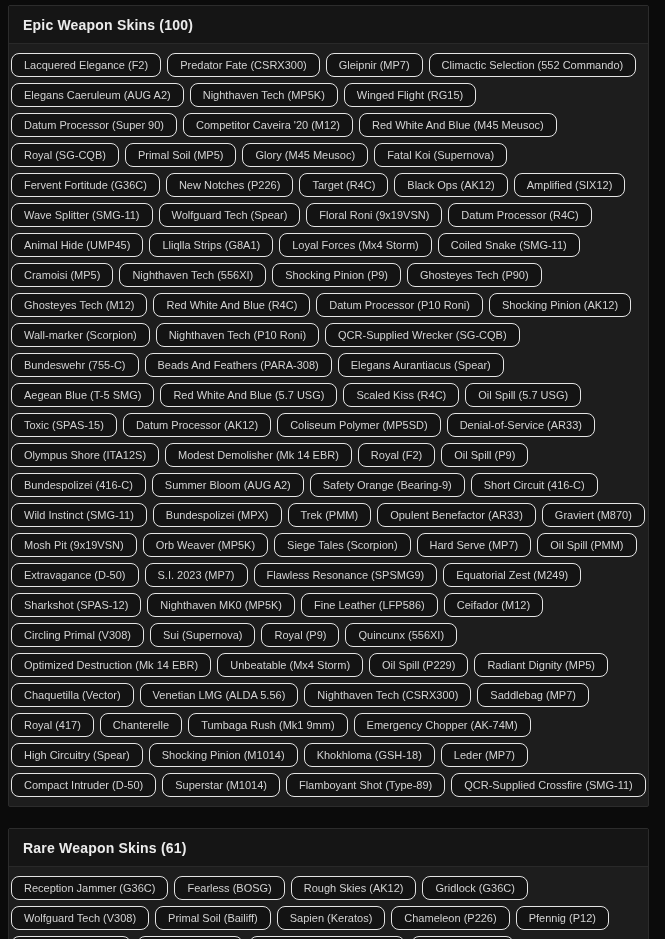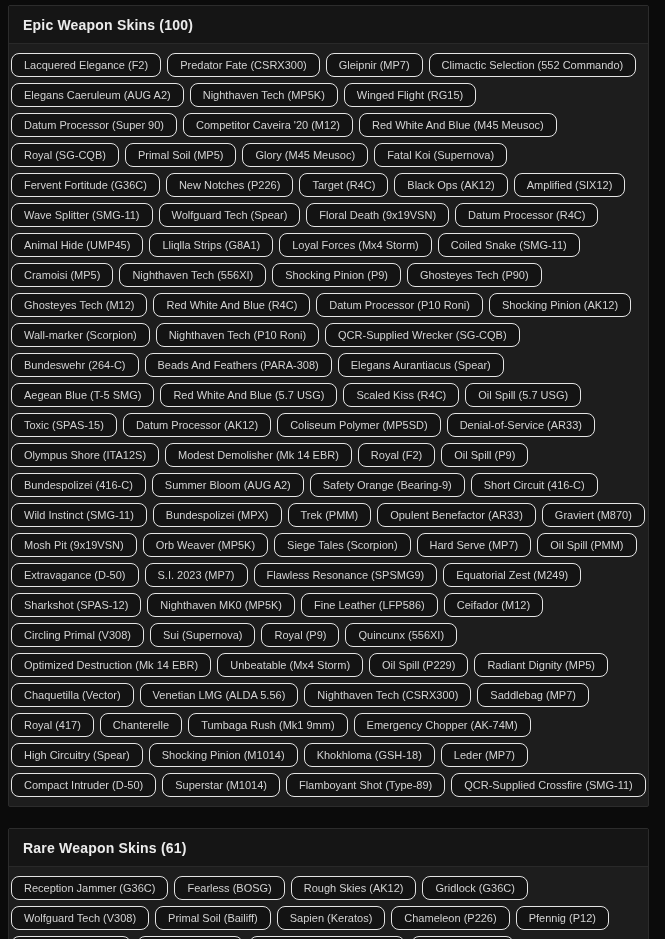--- a/index.html
+++ b/index.html
@@ -91,38 +91,38 @@
           <button class="pill">Primal Soil (MP5)</button>
           <button class="pill">Glory (M45 Meusoc)</button>
           <button class="pill">Fatal Koi (Supernova)</button>
           <button class="pill">Fervent Fortitude (G36C)</button>
           <button class="pill">New Notches (P226)</button>
           <button class="pill">Target (R4C)</button>
           <button class="pill">Black Ops (AK12)</button>
           <button class="pill">Amplified (SIX12)</button>
           <button class="pill">Wave Splitter (SMG-11)</button>
           <button class="pill">Wolfguard Tech (Spear)</button>
-          <button class="pill">Floral Death (9x19VSN)</button>
+          <button class="pill">Floral Roni (9x19VSN)</button>
           <button class="pill">Datum Processor (R4C)</button>
           <button class="pill">Animal Hide (UMP45)</button>
           <button class="pill">Lliqlla Strips (G8A1)</button>
           <button class="pill">Loyal Forces (Mx4 Storm)</button>
           <button class="pill">Coiled Snake (SMG-11)</button>
           <button class="pill">Cramoisi (MP5)</button>
           <button class="pill">Nighthaven Tech (556XI)</button>
           <button class="pill">Shocking Pinion (P9)</button>
           <button class="pill">Ghosteyes Tech (P90)</button>
           <button class="pill">Ghosteyes Tech (M12)</button>
           <button class="pill">Red White And Blue (R4C)</button>
           <button class="pill">Datum Processor (P10 Roni)</button>
           <button class="pill">Shocking Pinion (AK12)</button>
           <button class="pill">Wall-marker (Scorpion)</button>
           <button class="pill">Nighthaven Tech (P10 Roni)</button>
           <button class="pill">QCR-Supplied Wrecker (SG-CQB)</button>
-          <button class="pill">Bundeswehr (264-C)</button>
+          <button class="pill">Bundeswehr (755-C)</button>
           <button class="pill">Beads And Feathers (PARA-308)</button>
           <button class="pill">Elegans Aurantiacus (Spear)</button>
           <button class="pill">Aegean Blue (T-5 SMG)</button>
           <button class="pill">Red White And Blue (5.7 USG)</button>
           <button class="pill">Scaled Kiss (R4C)</button>
           <button class="pill">Oil Spill (5.7 USG)</button>
           <button class="pill">Toxic (SPAS-15)</button>
           <button class="pill">Datum Processor (AK12)</button>
           <button class="pill">Coliseum Polymer (MP5SD)</button>
           <button class="pill">Denial-of-Service (AR33)</button>

